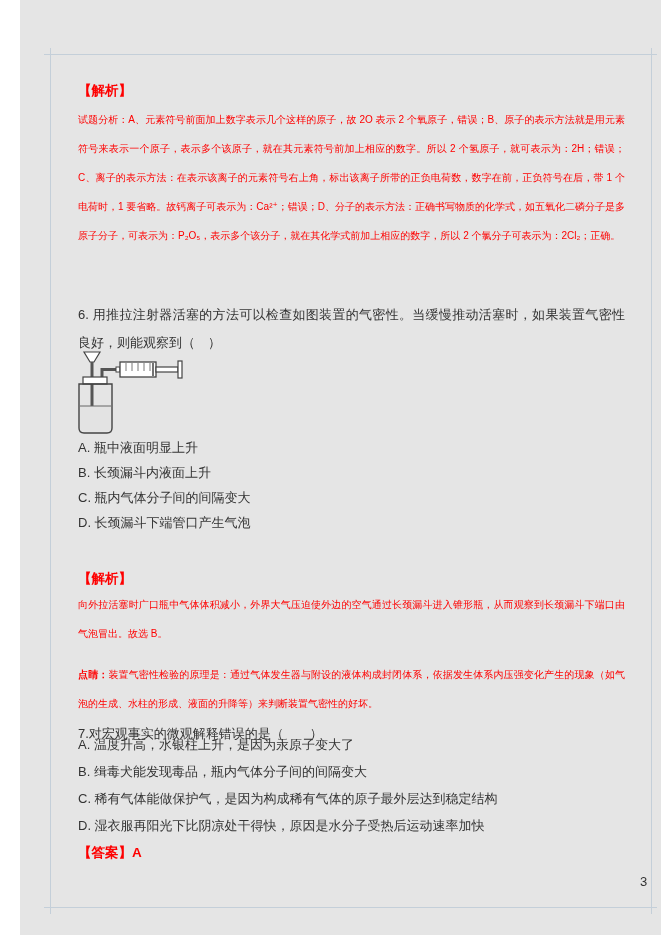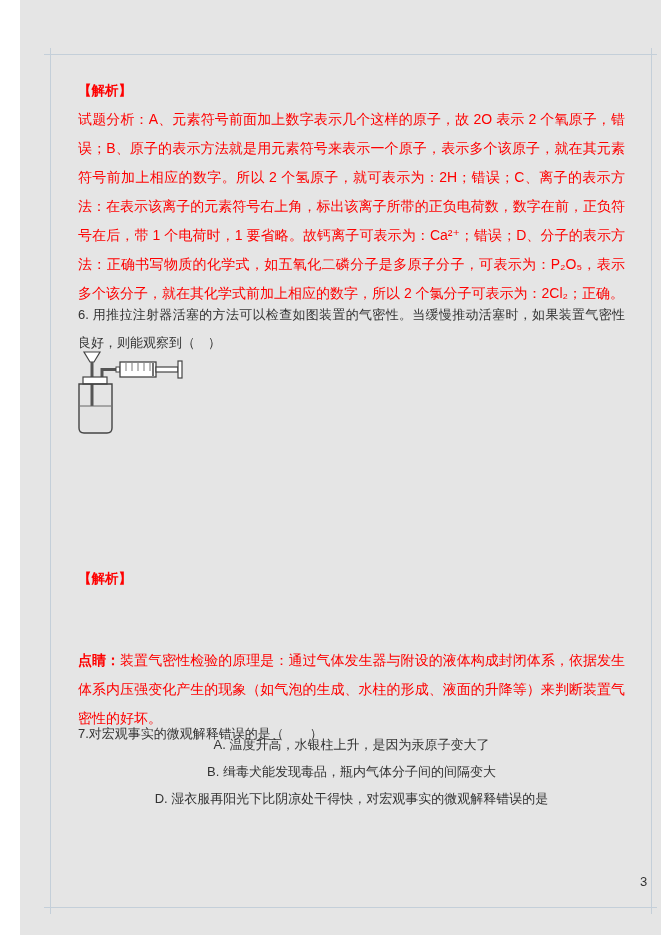--- a/index.html
+++ b/index.html
@@ -8,30 +8,30 @@
     font-family:"Liberation Sans","DejaVu Sans",sans-serif;
     color:#333333; overflow:hidden;margin-left:20px;
   }
   .frame-line { position:absolute; background:#c4cfd9; }
   .line-top    { left:24px; top:54px;  width:613px; height:1px; }
   .line-bottom { left:24px; top:907px; width:613px; height:1px; }
   .line-left   { left:30px; top:48px;  width:1px; height:866px; }
   .line-right  { left:631px; top:48px; width:1px; height:866px; }
 
   .blk { position:absolute; left:58px; width:547px; margin:0; }
-  .para { font-size:14px; line-height:29px; text-align:justify; }
+  .para { font-size:10px; line-height:29px; text-align:justify; }
   .stem { font-size:13px; line-height:28px; text-align:justify; }
   .red  { color:#fe0000; }
   .black{ color:#333333; }
   .bold { font-weight:bold; }
   .label { font-size:13.5px; line-height:26px; }
 
   ul.options { list-style:none; padding:0; margin:0; font-size:13px; }
   ul.options6 li { line-height:25px; }
-  ul.options7 li { line-height:27px;text-align:center; }
+  ul.options7 li { line-height:27px; }
 
   .diagram { position:absolute; left:56px; top:349px; width:115px; height:90px; }
 
   .page-number { position:absolute; left:620px; top:874px; font-size:13px; color:#333333; }
 </style>
 </head>
 <body>
 
 <div class="page">
 
@@ -72,29 +72,38 @@
       <line x1="74" y1="14" x2="74" y2="22" stroke="#555555" stroke-width="0.8"></line>
 
       <line x1="77" y1="14" x2="77" y2="27" stroke="#444444" stroke-width="1.5"></line>
 
       <rect x="80" y="18" width="22" height="5" fill="#ffffff" stroke="#444444" stroke-width="1.2"></rect>
 
       <rect x="102" y="12" width="4" height="17" fill="#ffffff" stroke="#444444" stroke-width="1.2"></rect>
     </svg>
   </div>
 
+  <ul class="blk options options6 black" style="top:435px">
+    <li>A. 瓶中液面明显上升</li>
+    <li>B. 长颈漏斗内液面上升</li>
+    <li>C. 瓶内气体分子间的间隔变大</li>
+    <li>D. 长颈漏斗下端管口产生气泡</li>
+  </ul>
 
   <div class="blk red bold label" style="top:566px">【解析】</div>
-  <p class="blk red para" style="top:646px">
+  <p class="blk red para" style="top:590px">向外拉活塞时广口瓶中气体体积减小，外界大气压迫使外边的空气通过长颈漏斗进入锥形瓶，从而观察到长颈漏斗下端口由气泡冒出。故选 B。</p>
+  <p class="blk red para" style="top:660px">
     <span class="bold">点睛：</span><span>装置气密性检验的原理是：通过气体发生器与附设的液体构成封闭体系，依据发生体系内压强变化产生的现象（如气泡的生成、水柱的形成、液面的升降等）来判断装置气密性的好坏。</span>
   </p>
 
   <p class="blk black stem" style="top:720px">7.对宏观事实的微观解释错误的是（　　）</p>
 
   <ul class="blk options options7 black" style="top:731px">
     <li>A. 温度升高，水银柱上升，是因为汞原子变大了</li>
     <li>B. 缉毒犬能发现毒品，瓶内气体分子间的间隔变大</li>
-    <li>D. 湿衣服再阳光下比阴凉处干得快，对宏观事实的微观解释错误的是</li>
+    <li>C. 稀有气体能做保护气，是因为构成稀有气体的原子最外层达到稳定结构</li>
+    <li>D. 湿衣服再阳光下比阴凉处干得快，原因是水分子受热后运动速率加快</li>
   </ul>
 
+  <div class="blk red bold label" style="top:840px">【答案】A</div>
 
   <div class="page-number">3</div>
 </div>
 
 </body></html>

